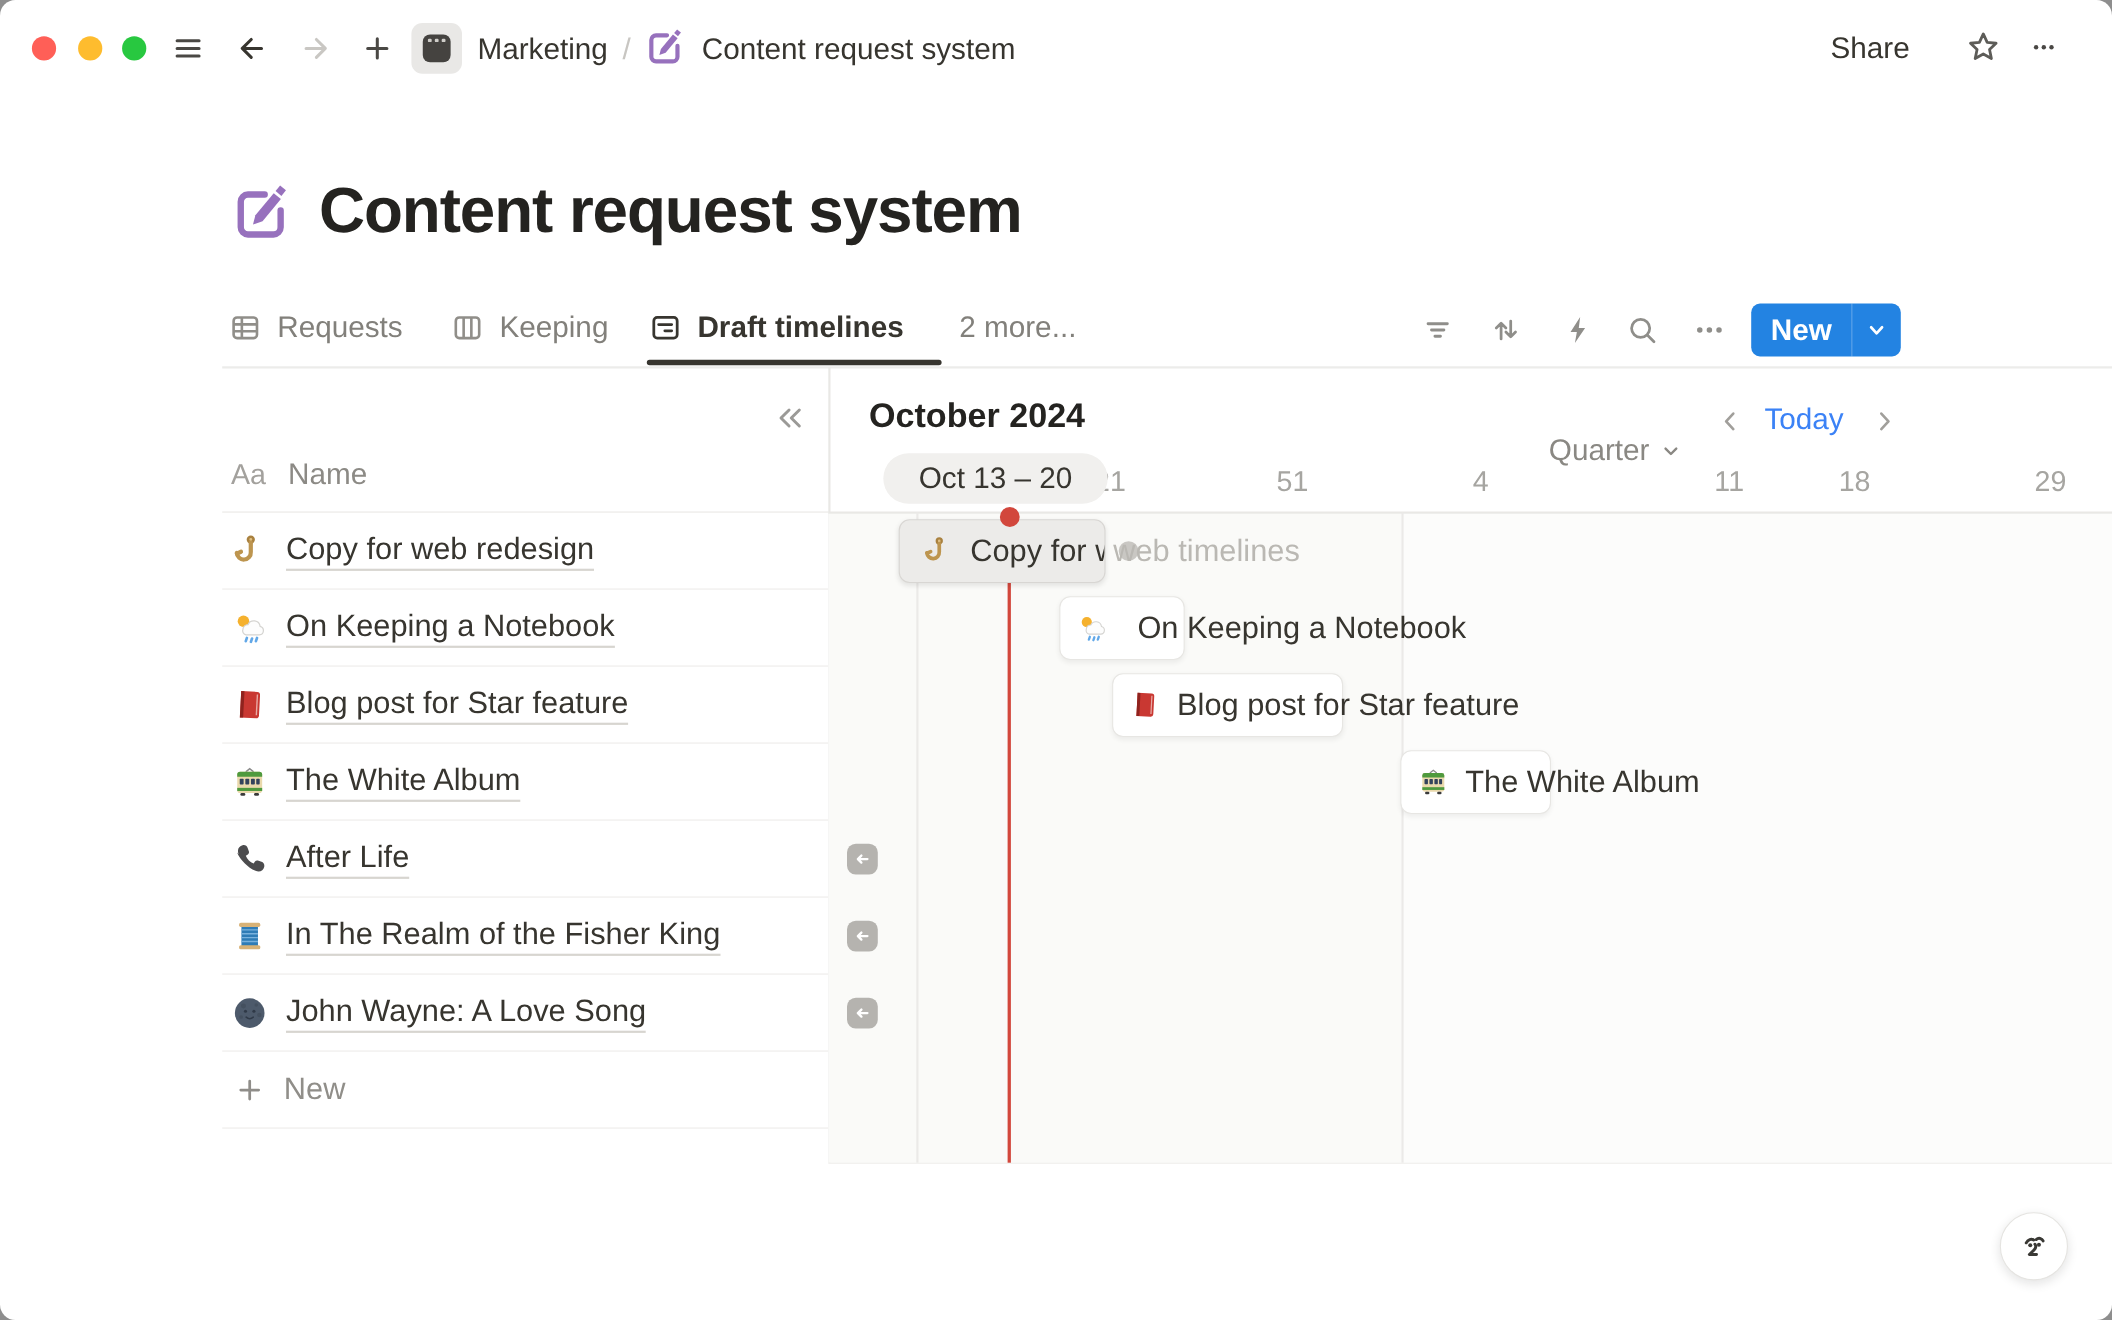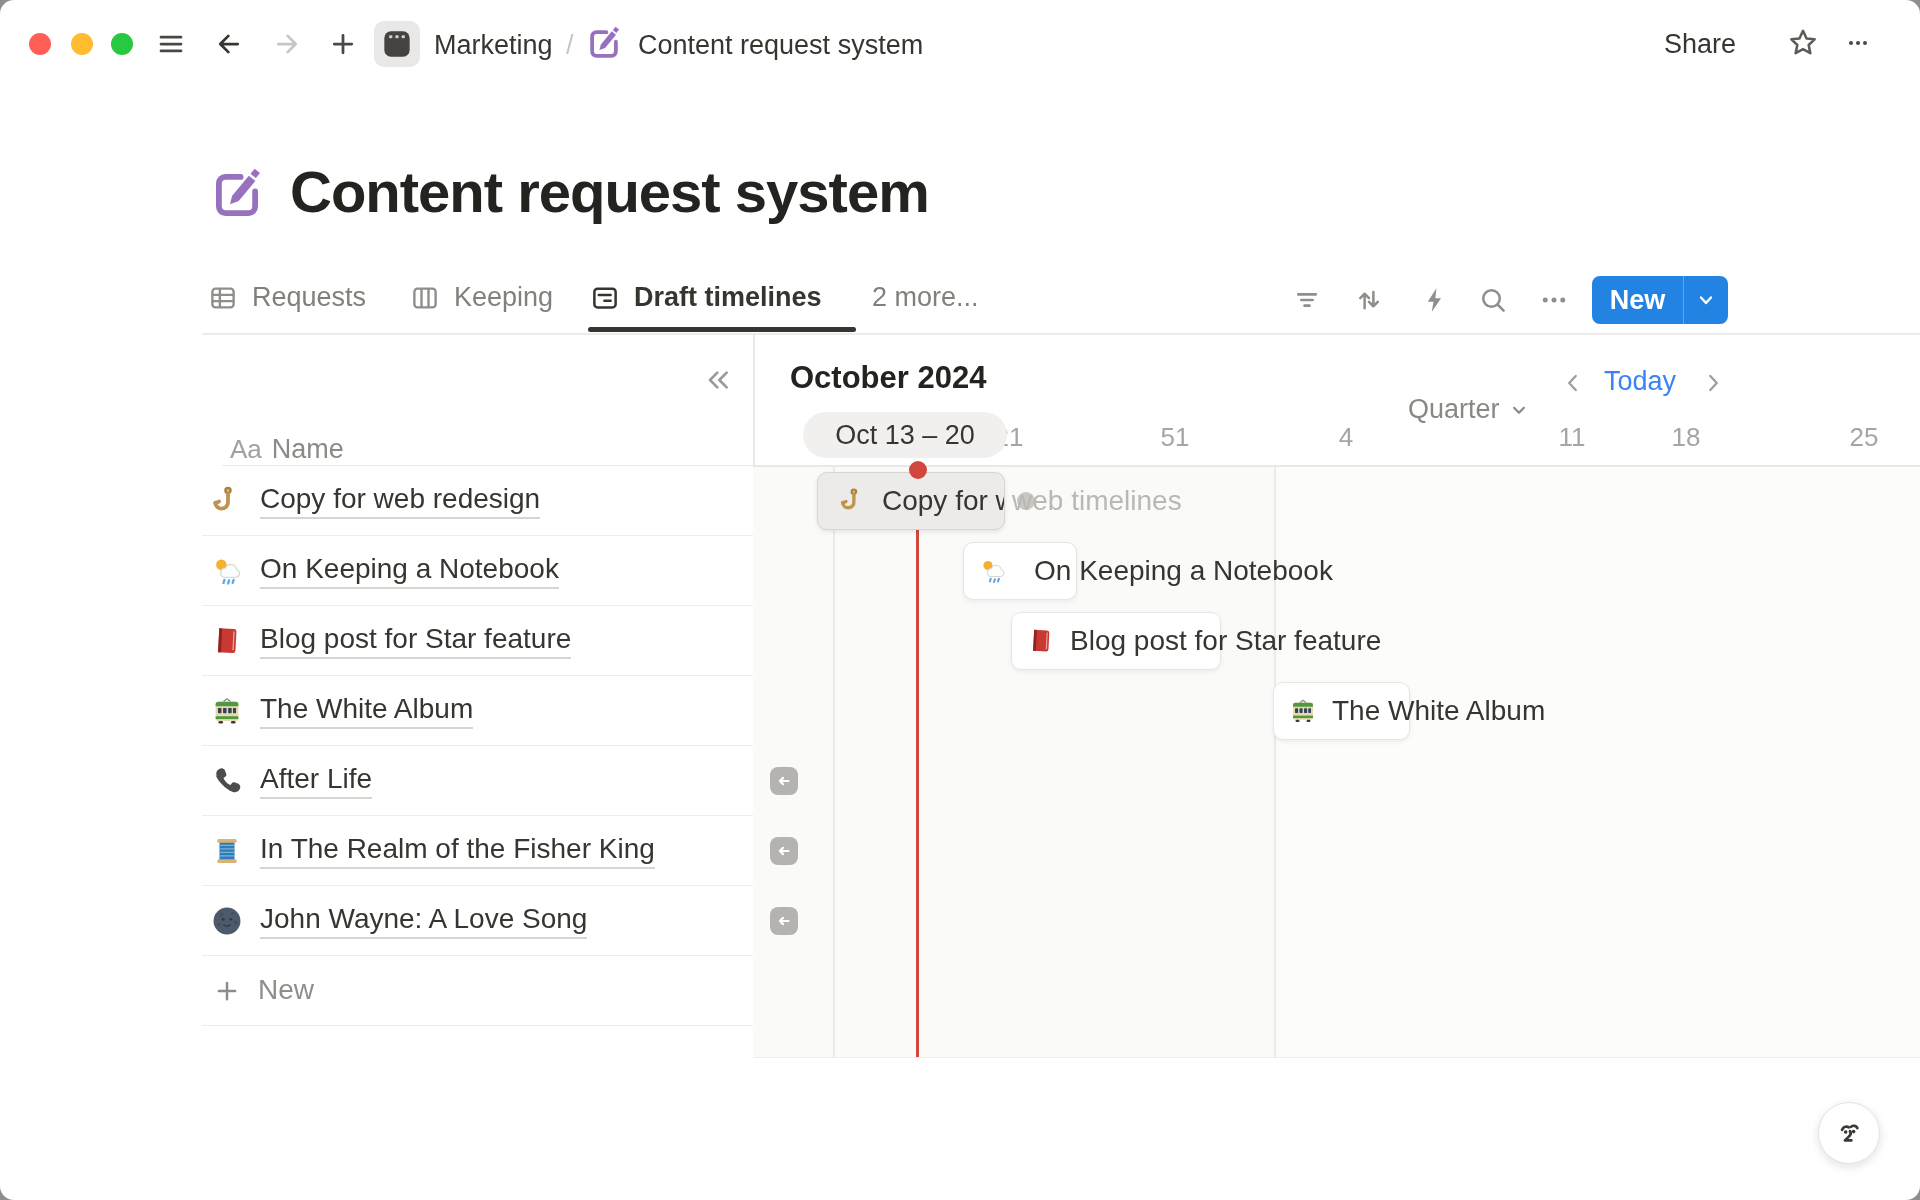--- a/index.html
+++ b/index.html
@@ -33,22 +33,22 @@
 
   
   .tool-ic{top:285px;width:30px;height:30px;}
   .new-btn{top:276px;left:1592px;width:136px;height:48px;border-radius:8px;display:flex;color:#fff;cursor:pointer;}
   .new-btn .lbl{flex:1;display:flex;align-items:center;justify-content:center;font-size:27px;font-weight:600;}
   .new-btn .chev{width:44px;display:flex;align-items:center;justify-content:center;border-left:1px solid rgba(255,255,255,.28);}
   .new-btn .chev .ic{width:24px;height:24px;}
 
   
   .collapse{top:364px;left:702px;width:32px;height:32px;}
-  .list-head{top:398px;left:202px;width:551px;height:68px;display:flex;align-items:flex-end;gap:10px;
-             padding-left:8px;box-sizing:border-box;border-bottom:1.5px solid #e9e8e5;margin-left:20px;}
+  .list-head{top:398px;left:202px;width:551px;height:68px;display:flex;align-items:center;gap:20px;
+             padding-left:8px;box-sizing:border-box;border-bottom:1.5px solid #e9e8e5;}
   .aa{font-size:26px;color:#a3a19d;}
   .col-name{font-size:27px;color:#8c8a85;}
   #list-rows{top:466px;left:202px;width:551px;}
   .lrow{height:70px;display:flex;align-items:center;gap:16px;padding-left:8px;box-sizing:border-box;
         border-bottom:1.5px solid #edecea;}
   .lrow .emoji{width:34px;height:34px;flex:0 0 auto;}
   .lrow .lbl{font-size:28px;font-weight:500;color:#37352f;border-bottom:2px solid #d7d5d0;padding-bottom:2px;
              white-space:nowrap;}
   .lrow.newrow .lbl{border-bottom:none;color:#908e89;font-weight:400;}
   .lrow.newrow .emoji{width:30px;height:30px;margin-left:2px;}
@@ -371,21 +371,21 @@
         <path d="M9.5 5.5l6 6.5-6 6.5" stroke="#a19f9b" stroke-width="2.2" stroke-linecap="round" stroke-linejoin="round" fill="none"></path>
       </svg>
     </span>
 
   <div id="week-labels">
       <span class="abs wk" style="left: 1009px;">21</span>
       <span class="abs wk" style="left: 1175px;">51</span>
       <span class="abs wk" style="left: 1346px;">4</span>
       <span class="abs wk" style="left: 1572px;">11</span>
       <span class="abs wk" style="left: 1686px;">18</span>
-      <span class="abs wk" style="left: 1864px;">25</span>
+      <span class="abs wk" style="left: 1864px;">29</span>
     </div>
   <div class="abs drag-pill">Oct 13 – 20</div>
 
   <div class="abs tl-bg-oct"></div>
   <div class="abs tl-bg-nov"></div>
   <div class="abs tl-top"></div>
   <div class="abs tl-bottom"></div>
   <div id="tl-layer">
       <div class="abs gridline" style="left: 833px;"></div>
       <div class="abs gridline" style="left: 1274px;"></div>

